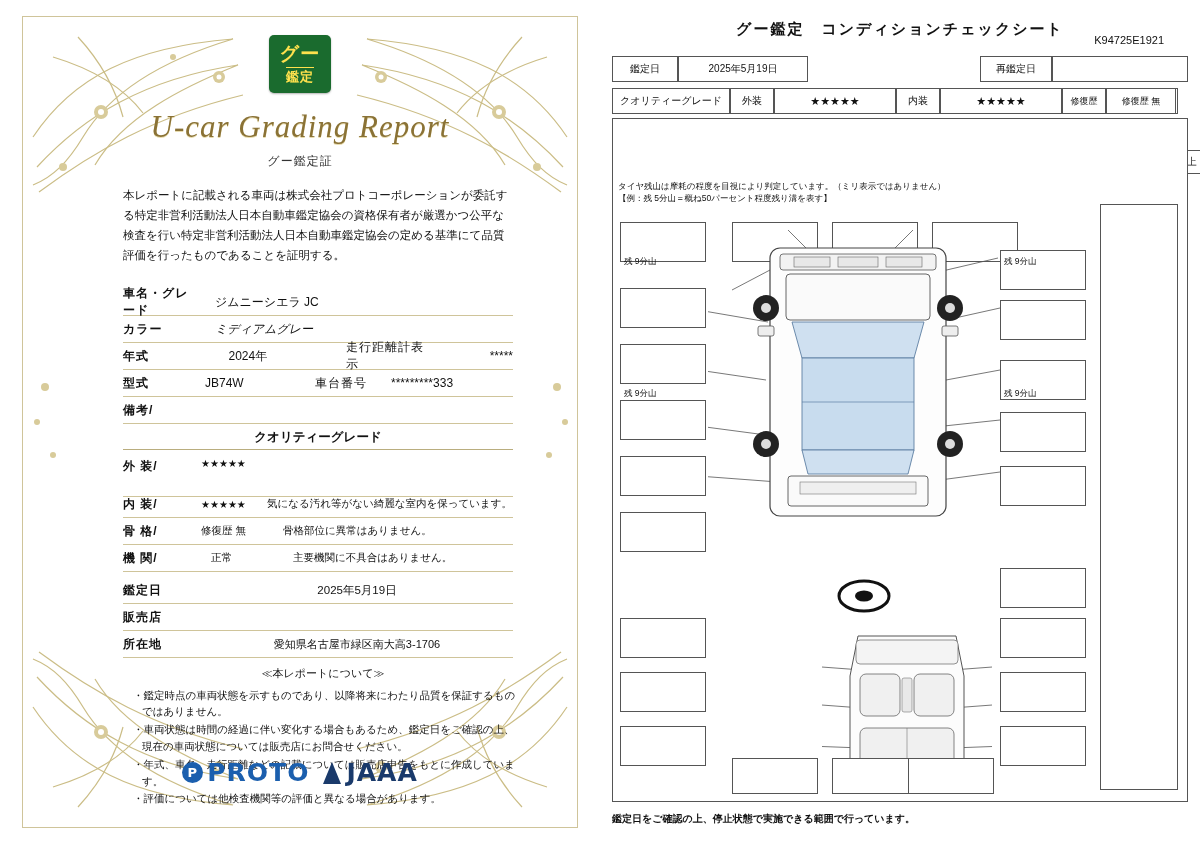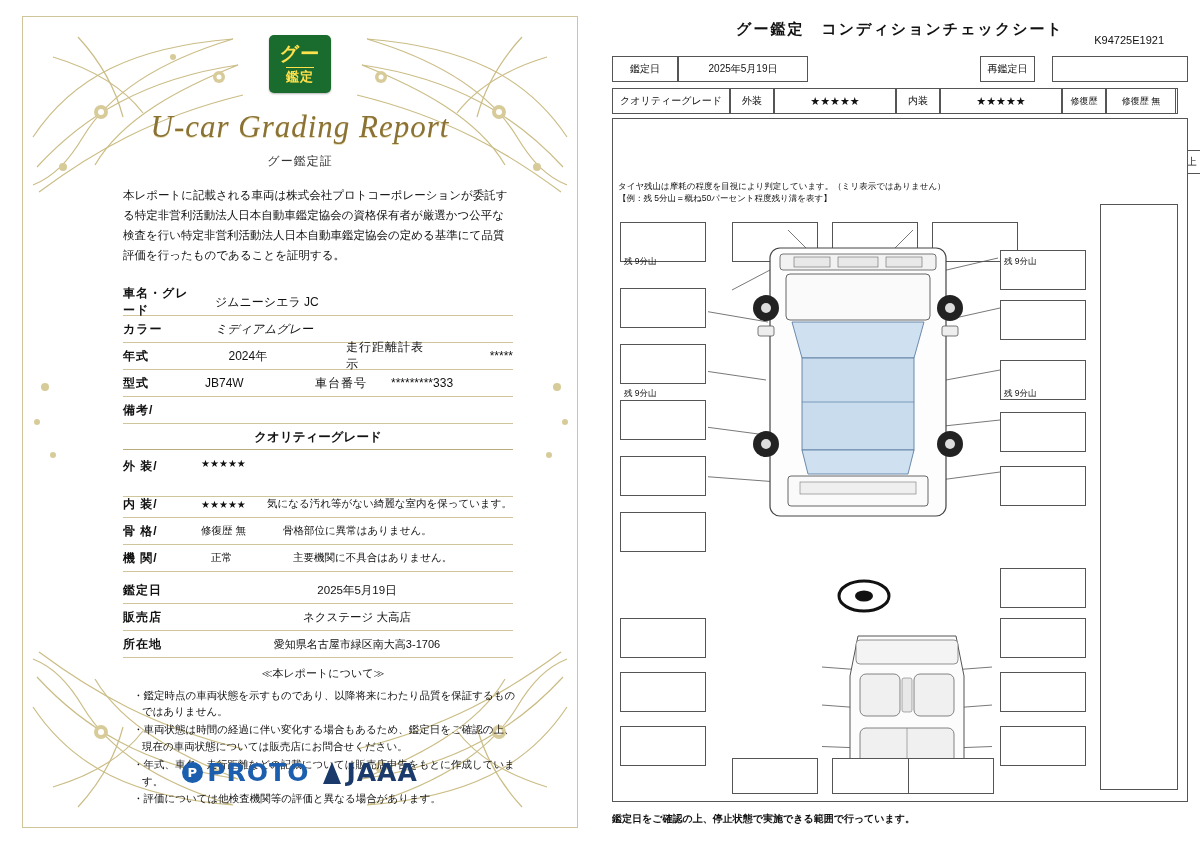--- a/index.html
+++ b/index.html
@@ -324,21 +324,20 @@
         <span style="width:66px;font-size:10.5px;padding-left:10px;">正常</span>
         <span style="flex:1;font-size:10.5px;padding-left:16px;">主要機関に不具合はありません。</span>
       </div>
 
       <div class="row" style="top:560px;">
         <span class="lbl">鑑定日</span>
         <span style="flex:1;text-align:center;font-size:11.5px;">2025年5月19日</span>
       </div>
       <div class="row" style="top:587px;">
         <span class="lbl">販売店</span>
-        <span style="flex:1;text-align:center;font-size:11.5px;">ネクステージ 大高店</span>
       </div>
       <div class="row" style="top:614px;">
         <span class="lbl">所在地</span>
         <span style="flex:1;text-align:center;font-size:11px;">愛知県名古屋市緑区南大高3-1706</span>
       </div>
 
       <div class="note-block" style="top:648px;">
         <div class="hd">≪本レポートについて≫</div>
         <ul class="note-list">
           <li>・鑑定時点の車両状態を示すものであり、以降将来にわたり品質を保証するものではありません。</li>
@@ -361,21 +360,21 @@
     </div>
   </div>
 
   <div class="right-pane">
 
     <div class="sheet-title">グー鑑定　コンディションチェックシート</div>
     <div class="sheet-code">K94725E1921</div>
 
     <div class="cell" style="left:12px;  top:56px; width:66px;  height:26px;">鑑定日</div>
     <div class="cell" style="left:78px;  top:56px; width:130px; height:26px;">2025年5月19日</div>
-    <div class="cell" style="left:380px; top:56px; width:55px;  height:26px;">再鑑定日</div>
+    <div class="cell" style="left:380px; top:56px; width:72px;  height:26px;">再鑑定日</div>
     <div class="cell" style="left:452px; top:56px; width:136px; height:26px;"></div>
 
     <div class="cell" style="left:12px;  top:88px; width:118px; height:26px;">クオリティーグレード</div>
     <div class="cell" style="left:130px; top:88px; width:44px;  height:26px;">外装</div>
     <div class="cell" style="left:174px; top:88px; width:122px; height:26px;font-size:11px;">★★★★★</div>
     <div class="cell" style="left:296px; top:88px; width:44px;  height:26px;">内装</div>
     <div class="cell" style="left:340px; top:88px; width:122px; height:26px;font-size:11px;">★★★★★</div>
     <div class="cell" style="left:462px; top:88px; width:44px;  height:26px;font-size:9px;">修復歴</div>
     <div class="cell" style="left:506px; top:88px; width:72px;  height:26px;font-size:9px;">修復歴 無</div>
     <div class="cell" style="left:578px; top:88px; width:0px;   height:26px;border:none;"></div>

